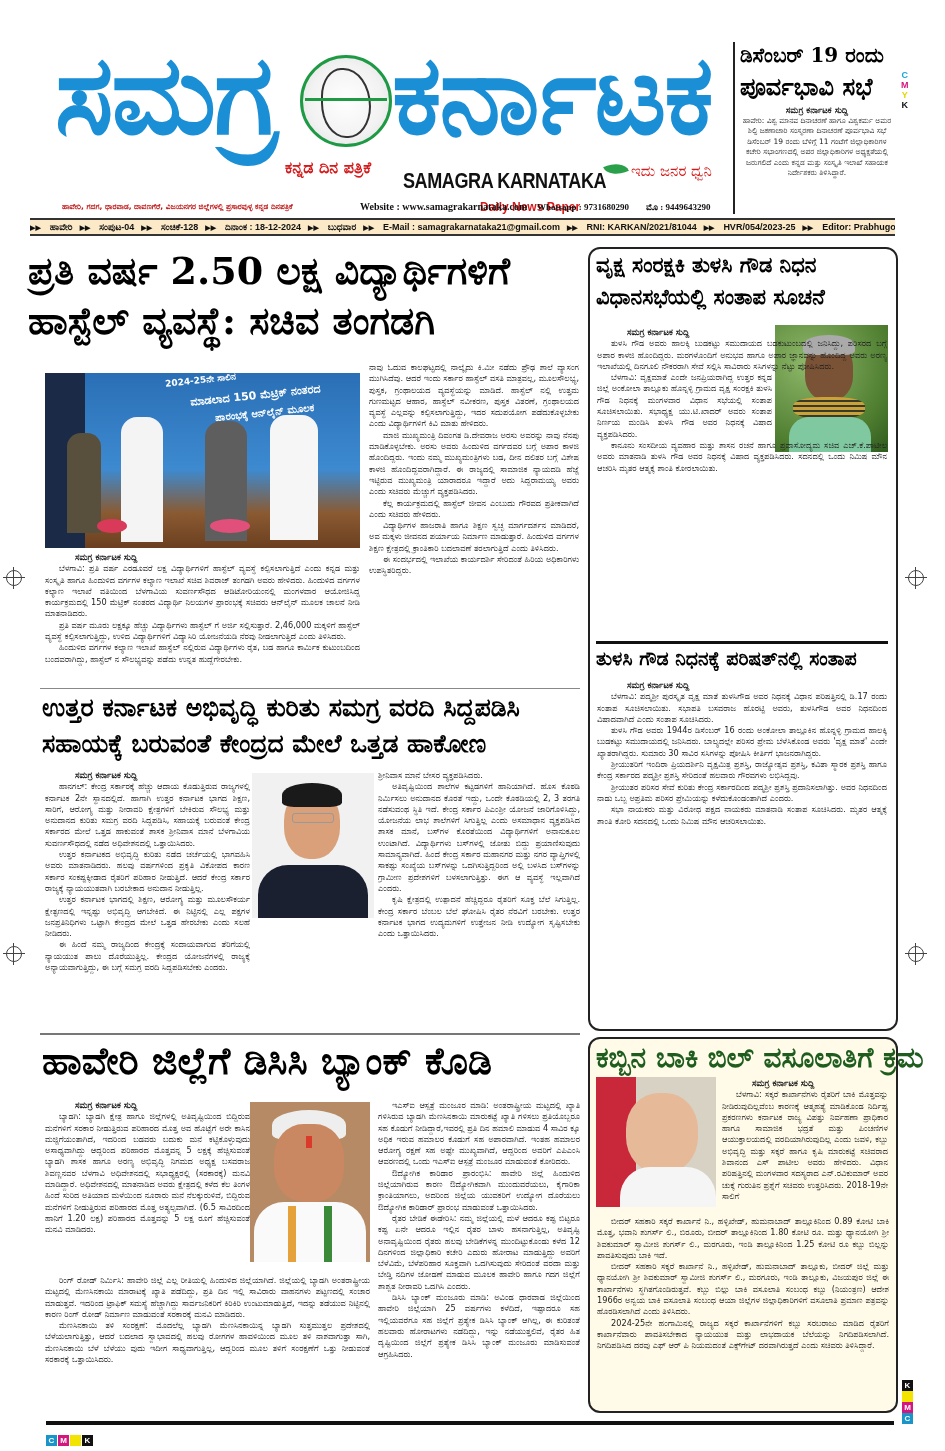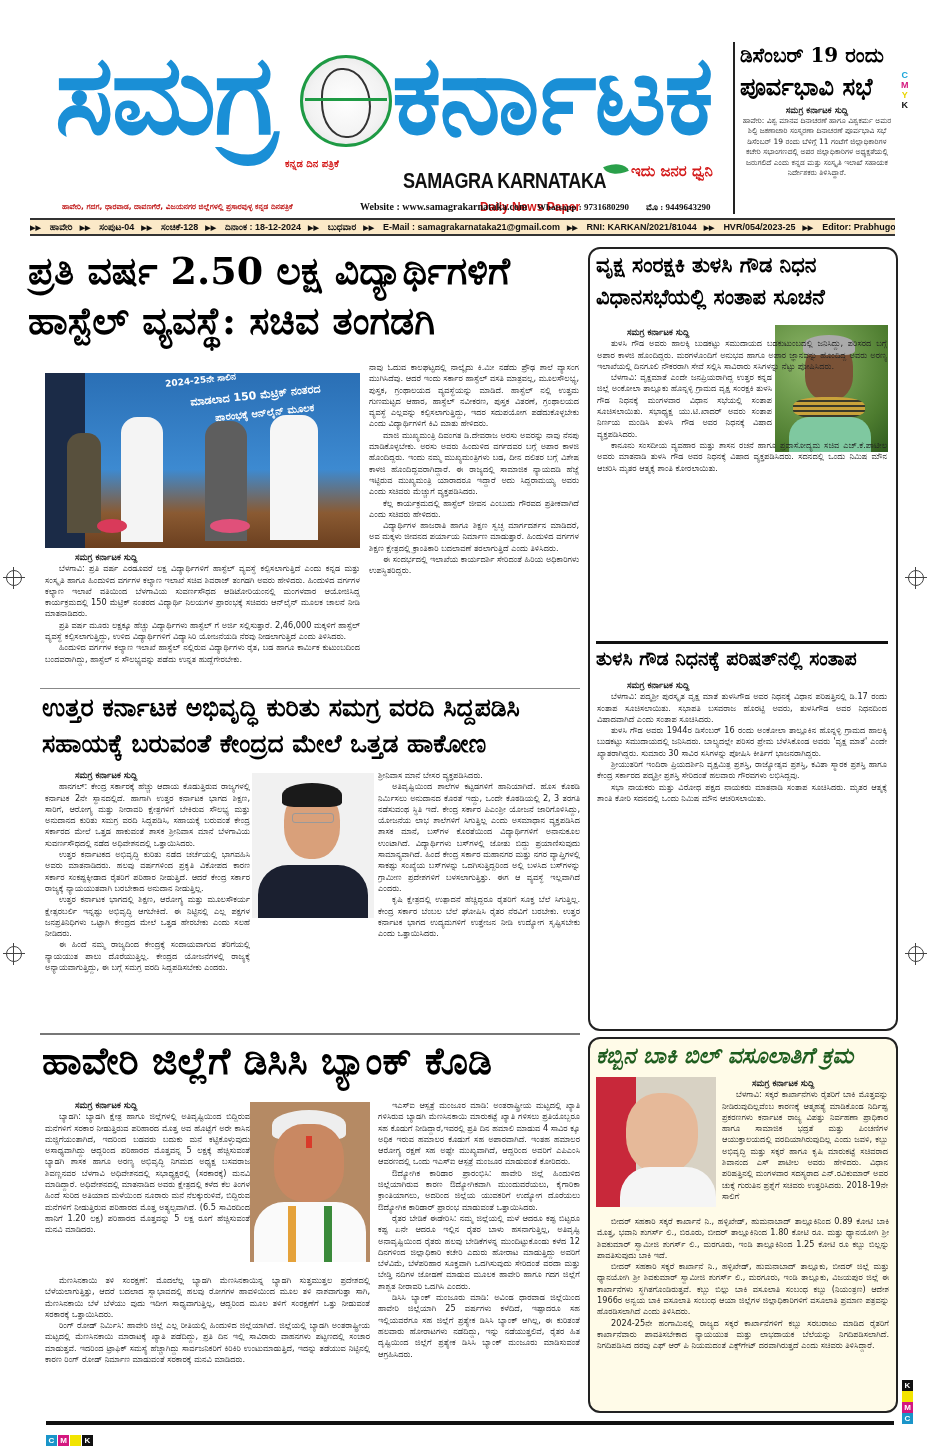--- a/index.html
+++ b/index.html
@@ -3,24 +3,24 @@
 <meta charset="utf-8">
 <style>
   html,body{margin:0;padding:0;background:#fff;}
   body{width:945px;height:1451px;position:relative;overflow:hidden;font-family:"DejaVu Sans",sans-serif;color:#111;}
   .abs{position:absolute;}
   
   .logo-text{position:absolute;font-family:"DejaVu Sans",sans-serif;font-weight:bold;color:#1a8fd6;font-size:110px;line-height:1;letter-spacing:-2px;}
   .globe{position:absolute;left:300px;top:55px;width:86px;height:86px;border-radius:50%;border:3px solid #1e9a44;background:radial-gradient(circle at 50% 50%,#fff 0%,#f2f2f2 60%,#ddd 100%);}
   .globe .band{position:absolute;left:2px;right:2px;top:40px;height:3px;background:#1e9a44;}
   .globe .state{position:absolute;left:18px;top:10px;width:46px;height:66px;border:2px solid #333;border-radius:40% 55% 45% 50%;}
-  .sub-red{color:#d41a1a;font-weight:bold;font-size:10px;}
+  .sub-red{color:#d41a1a;font-weight:bold;font-size:16px;}
   .brand-en{font-family:"Liberation Sans",sans-serif;font-weight:bold;font-size:22px;letter-spacing:-0.5px;transform:scaleX(0.82);transform-origin:left;}
   .brand-sub{font-family:"Liberation Sans",sans-serif;color:#d41a1a;font-weight:bold;font-size:12px;}
-  .tag-green{color:#d41a1a;font-weight:bold;font-size:15px;}
+  .tag-green{color:#d41a1a;font-weight:normal;font-size:15px;}
   .leaf{display:inline-block;width:22px;height:14px;background:#2aa04a;border-radius:0 100% 0 100%;transform:rotate(-25deg);margin-right:4px;}
   .contact{font-family:"Liberation Serif",serif;font-size:10px;font-weight:bold;}
   .strip{position:absolute;left:30px;top:218px;width:865px;height:14px;background:#fbe9c8;border-top:2px solid #333;border-bottom:2px solid #333;font-family:"Liberation Sans",sans-serif;font-size:9px;font-weight:bold;line-height:14px;white-space:nowrap;overflow:hidden;}
   .strip span{margin-right:7px;text-align:right;}
   .strip .arr{font-size:7px;}
   
   .hl{position:absolute;font-family:"DejaVu Serif",serif;font-weight:bold;color:#000;white-space:nowrap;line-height:1.1;}
   .body-text{position:absolute;font-family:"DejaVu Sans",sans-serif;font-size:8.2px;line-height:11.3px;color:#222;text-align:justify;overflow:hidden;}
   .body-text p{margin:0;text-indent:14px;}
   .byline{font-weight:bold;font-size:8.5px;display:block;text-indent:30px;margin:0;}
@@ -124,32 +124,33 @@
   <div class="abs" style="left:596px;top:641px;width:292px;height:3px;background:#111;"></div>
 </div>
 
 <div>
   <div class="hl" style="left:596px;top:648px;font-size:19px;">ತುಳಸಿ ಗೌಡ ನಿಧನಕ್ಕೆ ಪರಿಷತ್‌ನಲ್ಲಿ ಸಂತಾಪ</div>
   <div class="body-text" style="left:597px;top:680px;width:290px;height:340px;">
     <span class="byline">ಸಮಗ್ರ ಕರ್ನಾಟಕ ಸುದ್ದಿ</span>
     <p>ಬೆಳಗಾವಿ: ಪದ್ಮಶ್ರೀ ಪುರಸ್ಕೃತ ವೃಕ್ಷ ಮಾತೆ ತುಳಸಿಗೌಡ ಅವರ ನಿಧನಕ್ಕೆ ವಿಧಾನ ಪರಿಷತ್ತಿನಲ್ಲಿ ಡಿ.17 ರಂದು ಸಂತಾಪ ಸೂಚಿಸಲಾಯಿತು. ಸಭಾಪತಿ ಬಸವರಾಜ ಹೊರಟ್ಟಿ ಅವರು, ತುಳಸಿಗೌಡ ಅವರ ನಿಧನದಿಂದ ವಿಷಾದವಾಗಿದೆ ಎಂದು ಸಂತಾಪ ಸೂಚಿಸಿದರು.</p>
     <p>ತುಳಸಿ ಗೌಡ ಅವರು 1944ರ ಡಿಸೆಂಬರ್ 16 ರಂದು ಅಂಕೋಲಾ ತಾಲ್ಲೂಕಿನ ಹೊನ್ನಳ್ಳಿ ಗ್ರಾಮದ ಹಾಲಕ್ಕಿ ಬುಡಕಟ್ಟು ಸಮುದಾಯದಲ್ಲಿ ಜನಿಸಿದರು. ಬಾಲ್ಯದಲ್ಲೇ ಪರಿಸರ ಪ್ರೇಮ ಬೆಳೆಸಿಕೊಂಡ ಅವರು 'ವೃಕ್ಷ ಮಾತೆ' ಎಂದೇ ಖ್ಯಾತರಾಗಿದ್ದರು. ಸುಮಾರು 30 ಸಾವಿರ ಸಸಿಗಳನ್ನು ಪೋಷಿಸಿ ಕೀರ್ತಿಗೆ ಭಾಜನರಾಗಿದ್ದರು.</p>
     <p>ಶ್ರೀಯುತರಿಗೆ ಇಂದಿರಾ ಪ್ರಿಯದರ್ಶಿನಿ ವೃಕ್ಷಮಿತ್ರ ಪ್ರಶಸ್ತಿ, ರಾಜ್ಯೋತ್ಸವ ಪ್ರಶಸ್ತಿ, ಕವಿತಾ ಸ್ಮಾರಕ ಪ್ರಶಸ್ತಿ ಹಾಗೂ ಕೇಂದ್ರ ಸರ್ಕಾರದ ಪದ್ಮಶ್ರೀ ಪ್ರಶಸ್ತಿ ಸೇರಿದಂತೆ ಹಲವಾರು ಗೌರವಗಳು ಲಭಿಸಿದ್ದವು.</p>
+    <p>ಶ್ರೀಯುತರ ಪರಿಸರ ಸೇವೆ ಕುರಿತು ಕೇಂದ್ರ ಸರ್ಕಾರದಿಂದ ಪದ್ಮಶ್ರೀ ಪ್ರಶಸ್ತಿ ಪ್ರದಾನಿಸಲಾಗಿತ್ತು. ಅವರ ನಿಧನದಿಂದ ನಾಡು ಒಬ್ಬ ಅಪ್ರತಿಮ ಪರಿಸರ ಪ್ರೇಮಿಯನ್ನು ಕಳೆದುಕೊಂಡಂತಾಗಿದೆ ಎಂದರು.</p>
     <p>ಸಭಾ ನಾಯಕರು ಮತ್ತು ವಿರೋಧ ಪಕ್ಷದ ನಾಯಕರು ಮಾತನಾಡಿ ಸಂತಾಪ ಸೂಚಿಸಿದರು. ಮೃತರ ಆತ್ಮಕ್ಕೆ ಶಾಂತಿ ಕೋರಿ ಸದನದಲ್ಲಿ ಒಂದು ನಿಮಿಷ ಮೌನ ಆಚರಿಸಲಾಯಿತು.</p>
   </div>
 </div>
 
 <div>
   <div class="hl" style="left:42px;top:694px;font-size:25px;">ಉತ್ತರ ಕರ್ನಾಟಕ ಅಭಿವೃದ್ಧಿ ಕುರಿತು ಸಮಗ್ರ ವರದಿ ಸಿದ್ದಪಡಿಸಿ</div>
   <div class="hl" style="left:42px;top:730px;font-size:25px;">ಸಹಾಯಕ್ಕೆ ಬರುವಂತೆ ಕೇಂದ್ರದ ಮೇಲೆ ಒತ್ತಡ ಹಾಕೋಣ</div>
   <div class="body-text" style="left:45px;top:770px;width:205px;height:255px;">
     <span class="byline">ಸಮಗ್ರ ಕರ್ನಾಟಕ ಸುದ್ದಿ</span>
     <p>ಹಾನಗಲ್: ಕೇಂದ್ರ ಸರ್ಕಾರಕ್ಕೆ ಹೆಚ್ಚು ಆದಾಯ ಕೊಡುತ್ತಿರುವ ರಾಜ್ಯಗಳಲ್ಲಿ ಕರ್ನಾಟಕ 2ನೇ ಸ್ಥಾನದಲ್ಲಿದೆ. ಹಾಗಾಗಿ ಉತ್ತರ ಕರ್ನಾಟಕ ಭಾಗದ ಶಿಕ್ಷಣ, ಸಾರಿಗೆ, ಆರೋಗ್ಯ ಮತ್ತು ನೀರಾವರಿ ಕ್ಷೇತ್ರಗಳಿಗೆ ಬೇಕಿರುವ ಸೌಲಭ್ಯ ಮತ್ತು ಅನುದಾನದ ಕುರಿತು ಸಮಗ್ರ ವರದಿ ಸಿದ್ದಪಡಿಸಿ, ಸಹಾಯಕ್ಕೆ ಬರುವಂತೆ ಕೇಂದ್ರ ಸರ್ಕಾರದ ಮೇಲೆ ಒತ್ತಡ ಹಾಕುವಂತೆ ಶಾಸಕ ಶ್ರೀನಿವಾಸ ಮಾನೆ ಬೆಳಗಾವಿಯ ಸುವರ್ಣಸೌಧದಲ್ಲಿ ನಡೆದ ಅಧಿವೇಶನದಲ್ಲಿ ಒತ್ತಾಯಿಸಿದರು.</p>
     <p>ಉತ್ತರ ಕರ್ನಾಟಕದ ಅಭಿವೃದ್ಧಿ ಕುರಿತು ನಡೆದ ಚರ್ಚೆಯಲ್ಲಿ ಭಾಗವಹಿಸಿ ಅವರು ಮಾತನಾಡಿದರು. ಹಲವು ವರ್ಷಗಳಿಂದ ಪ್ರಕೃತಿ ವಿಕೋಪದ ಕಾರಣ ಸರ್ಕಾರ ಸಂಕಷ್ಟಕ್ಕೀಡಾದ ರೈತರಿಗೆ ಪರಿಹಾರ ನೀಡುತ್ತಿದೆ. ಆದರೆ ಕೇಂದ್ರ ಸರ್ಕಾರ ರಾಜ್ಯಕ್ಕೆ ನ್ಯಾಯಯುತವಾಗಿ ಬರಬೇಕಾದ ಅನುದಾನ ನೀಡುತ್ತಿಲ್ಲ.</p>
-    <p>ಉತ್ತರ ಕರ್ನಾಟಕ ಭಾಗದಲ್ಲಿ ಶಿಕ್ಷಣ, ಆರೋಗ್ಯ ಮತ್ತು ಮೂಲಸೌಕರ್ಯ ಕ್ಷೇತ್ಸರಬರ್ಲಿ ಇನ್ನಷ್ಟು ಅಭಿವೃದ್ಧಿ ಆಗಬೇಕಿದೆ. ಈ ನಿಟ್ಟಿನಲ್ಲಿ ಎಲ್ಲ ಪಕ್ಷಗಳ ಜನಪ್ರತಿನಿಧಿಗಳು ಒಟ್ಟಾಗಿ ಕೇಂದ್ರದ ಮೇಲೆ ಒತ್ತಡ ಹೇರಬೇಕು ಎಂದು ಸಲಹೆ ನೀಡಿದರು.</p>
+    <p>ಉತ್ತರ ಕರ್ನಾಟಕ ಭಾಗದಲ್ಲಿ ಶಿಕ್ಷಣ, ಆರೋಗ್ಯ ಮತ್ತು ಮೂಲಸೌಕರ್ಯ ಕ್ಷೇತ್ಟಣದಲ್ಲಿ ಇನ್ನಷ್ಟು ಅಭಿವೃದ್ಧಿ ಆಗಬೇಕಿದೆ. ಈ ನಿಟ್ಟಿನಲ್ಲಿ ಎಲ್ಲ ಪಕ್ಷಗಳ ಜನಪ್ರತಿನಿಧಿಗಳು ಒಟ್ಟಾಗಿ ಕೇಂದ್ರದ ಮೇಲೆ ಒತ್ತಡ ಹೇರಬೇಕು ಎಂದು ಸಲಹೆ ನೀಡಿದರು.</p>
     <p>ಈ ಹಿಂದೆ ನಮ್ಮ ರಾಜ್ಯದಿಂದ ಕೇಂದ್ರಕ್ಕೆ ಸಂದಾಯವಾಗುವ ತೆರಿಗೆಯಲ್ಲಿ ನ್ಯಾಯಯುತ ಪಾಲು ದೊರೆಯುತ್ತಿಲ್ಲ. ಕೇಂದ್ರದ ಯೋಜನೆಗಳಲ್ಲಿ ರಾಜ್ಯಕ್ಕೆ ಅನ್ಯಾಯವಾಗುತ್ತಿದ್ದು, ಈ ಬಗ್ಗೆ ಸಮಗ್ರ ವರದಿ ಸಿದ್ದಪಡಿಸಬೇಕು ಎಂದರು.</p>
   </div>
   <div class="photo" style="left:252px;top:773px;width:122px;height:145px;background:#f1f1f1;">
     <div style="position:absolute;left:32px;top:16px;width:56px;height:70px;background:#d9a07a;border-radius:45% 45% 45% 45%;"></div>
     <div style="position:absolute;left:30px;top:10px;width:60px;height:24px;background:#1a1a1a;border-radius:50% 50% 20% 20%;"></div>
     <div style="position:absolute;left:40px;top:40px;width:40px;height:8px;border:1px solid #999;border-radius:3px;"></div>
     <div style="position:absolute;left:6px;top:92px;width:110px;height:60px;background:#1b2030;border-radius:30px 30px 0 0;"></div>
   </div>
   <div class="body-text" style="left:378px;top:770px;width:202px;height:255px;">
     <p style="text-indent:0;">ಶ್ರೀನಿವಾಸ ಮಾನೆ ಬೇಸರ ವ್ಯಕ್ತಪಡಿಸಿದರು.</p>
@@ -167,34 +168,34 @@
   </div>
   <div class="photo" style="left:250px;top:1102px;width:120px;height:160px;background:#b58a64;">
     <div style="position:absolute;left:22px;top:8px;width:74px;height:30px;background:#eee;border-radius:50% 50% 20% 20%;"></div>
     <div style="position:absolute;left:24px;top:22px;width:70px;height:78px;background:#c98862;border-radius:42%;"></div>
     <div style="position:absolute;left:56px;top:34px;width:6px;height:12px;background:#d93a2a;"></div>
     <div style="position:absolute;left:4px;top:100px;width:112px;height:64px;background:#fafafa;border-radius:30px 30px 0 0;"></div>
     <div style="position:absolute;left:38px;top:104px;width:8px;height:60px;background:#e5a23a;"></div>
     <div style="position:absolute;left:74px;top:104px;width:8px;height:60px;background:#3a8a3a;"></div>
   </div>
   <div class="body-text" style="left:45px;top:1275px;width:325px;height:140px;">
+    <p>ರಿಂಗ್ ರೋಡ್ ನಿರ್ಮಿಸಿ: ಹಾವೇರಿ ಜಿಲ್ಲೆ ಎಲ್ಲ ರೀತಿಯಲ್ಲಿ ಹಿಂದುಳಿದ ಜಿಲ್ಲೆಯಾಗಿದೆ. ಜಿಲ್ಲೆಯಲ್ಲಿ ಬ್ಯಾಡಗಿ ಅಂತರಾಷ್ಟ್ರೀಯ ಮಟ್ಟದಲ್ಲಿ ಮೆಣಸಿನಕಾಯಿ ಮಾರಾಟಕ್ಕೆ ಖ್ಯಾತಿ ಪಡೆದಿದ್ದು, ಪ್ರತಿ ದಿನ ಇಲ್ಲಿ ಸಾವಿರಾರು ವಾಹನಗಳು ಪಟ್ಟಣದಲ್ಲಿ ಸಂಚಾರ ಮಾಡುತ್ತವೆ. ಇದರಿಂದ ಟ್ರಾಫಿಕ್ ಸಮಸ್ಯೆ ಹೆಚ್ಚಾಗಿದ್ದು ಸಾರ್ವಜನಿಕರಿಗೆ ಕಿರಿಕಿರಿ ಉಂಟುಮಾಡುತ್ತಿದೆ, ಇದನ್ನು ತಡೆಯುವ ನಿಟ್ಟಿನಲ್ಲಿ ಕಾರಣ ರಿಂಗ್ ರೋಡ್ ನಿರ್ಮಾಣ ಮಾಡುವಂತೆ ಸರಕಾರಕ್ಕೆ ಮನವಿ ಮಾಡಿದರು.</p>
     <p>ಮೆಣಸಿನಕಾಯಿ ತಳಿ ಸಂರಕ್ಷಣೆ: ಮೊದಲೆಲ್ಲ ಬ್ಯಾಡಗಿ ಮೆಣಸಿನಕಾಯಿನ್ನ ಬ್ಯಾಡಗಿ ಸುತ್ತಮುತ್ತಲ ಪ್ರದೇಶದಲ್ಲಿ ಬೆಳೆಯಲಾಗುತ್ತಿತ್ತು, ಆದರೆ ಬದಲಾದ ಸ್ವಾಭಾವದಲ್ಲಿ ಹಲವು ರೋಗಗಳ ಹಾವಳಿಯಿಂದ ಮೂಲ ತಳಿ ನಾಶವಾಗುತ್ತಾ ಸಾಗಿ, ಮೆಣಸಿನಕಾಯಿ ಬೆಳೆ ಬೆಳೆಯು ವುದು ಇದೀಗ ಸಾಧ್ಯವಾಗುತ್ತಿಲ್ಲ, ಆದ್ದರಿಂದ ಮೂಲ ತಳಿಗೆ ಸಂರಕ್ಷಣೆಗೆ ಒತ್ತು ನೀಡುವಂತೆ ಸರಕಾರಕ್ಕೆ ಒತ್ತಾಯಿಸಿದರು.</p>
-    <p>ರಿಂಗ್ ರೋಡ್ ನಿರ್ಮಿಸಿ: ಹಾವೇರಿ ಜಿಲ್ಲೆ ಎಲ್ಲ ರೀತಿಯಲ್ಲಿ ಹಿಂದುಳಿದ ಜಿಲ್ಲೆಯಾಗಿದೆ. ಜಿಲ್ಲೆಯಲ್ಲಿ ಬ್ಯಾಡಗಿ ಅಂತರಾಷ್ಟ್ರೀಯ ಮಟ್ಟದಲ್ಲಿ ಮೆಣಸಿನಕಾಯಿ ಮಾರಾಟಕ್ಕೆ ಖ್ಯಾತಿ ಪಡೆದಿದ್ದು, ಪ್ರತಿ ದಿನ ಇಲ್ಲಿ ಸಾವಿರಾರು ವಾಹನಗಳು ಪಟ್ಟಣದಲ್ಲಿ ಸಂಚಾರ ಮಾಡುತ್ತವೆ. ಇದರಿಂದ ಟ್ರಾಫಿಕ್ ಸಮಸ್ಯೆ ಹೆಚ್ಚಾಗಿದ್ದು ಸಾರ್ವಜನಿಕರಿಗೆ ಕಿರಿಕಿರಿ ಉಂಟುಮಾಡುತ್ತಿದೆ, ಇದನ್ನು ತಡೆಯುವ ನಿಟ್ಟಿನಲ್ಲಿ ಕಾರಣ ರಿಂಗ್ ರೋಡ್ ನಿರ್ಮಾಣ ಮಾಡುವಂತೆ ಸರಕಾರಕ್ಕೆ ಮನವಿ ಮಾಡಿದರು.</p>
   </div>
   <div class="body-text" style="left:378px;top:1100px;width:202px;height:312px;">
     <p>ಇಎಸ್‌ಐ ಆಸ್ಪತ್ರೆ ಮಂಜೂರ ಮಾಡಿ: ಅಂತರಾಷ್ಟ್ರೀಯ ಮಟ್ಟದಲ್ಲಿ ಖ್ಯಾತಿ ಗಳಿಸಿರುವ ಬ್ಯಾಡಗಿ ಮೆಣಸಿನಕಾಯಿ ಮಾರುಕಟ್ಟೆ ಖ್ಯಾತಿ ಗಳಿಸಲು ಪ್ರತಿಯೊಬ್ಬರೂ ಸಹ ಕೊಡುಗೆ ನೀಡಿದ್ದಾರೆ,ಇವರಲ್ಲಿ ಪ್ರತಿ ದಿನ ಹಮಾಲಿ ಮಾಡುವ 4 ಸಾವಿರ ಕ್ಕೂ ಅಧಿಕ ಇರುವ ಹಮಾಲರ ಕೊಡುಗೆ ಸಹ ಅಪಾರವಾಗಿದೆ. ಇಂತಹ ಹಮಾಲರ ಆರೋಗ್ಯ ರಕ್ಷಣೆ ಸಹ ಅಷ್ಟೇ ಮುಖ್ಯವಾಗಿದೆ, ಆದ್ದರಿಂದ ಅವರಿಗೆ ಎಪಿಎಂಸಿ ಆವರಣದಲ್ಲಿ ಒಂದು ಇಎಸ್‌ಐ ಆಸ್ಪತ್ರೆ ಮಂಜೂರ ಮಾಡುವಂತೆ ಕೋರಿದರು.</p>
     <p>ಔದ್ಯೋಗಿಕ ಕಾರಿಡಾರ ಪ್ರಾರಂಭಿಸಿ: ಹಾವೇರಿ ಜಿಲ್ಲೆ ಹಿಂದುಳಿದ ಜಿಲ್ಲೆಯಾಗಿರುವ ಕಾರಣ ಔದ್ಯೋಗಿಕವಾಗಿ ಮುಂದುವರೆಯಲು, ಕೈಗಾರಿಕಾ ಕ್ರಾಂತಿಯಾಗಲು, ಅದರಿಂದ ಜಿಲ್ಲೆಯ ಯುವಕರಿಗೆ ಉದ್ಯೋಗ ದೊರೆಯಲು ಔದ್ಯೋಗಿಕ ಕಾರಿಡಾರ್ ಪ್ರಾರಂಭ ಮಾಡುವಂತೆ ಒತ್ತಾಯಿಸಿದರು.</p>
     <p>ರೈತರ ಬೇಡಿಕೆ ಈಡೇರಿಸಿ: ನಮ್ಮ ಜಿಲ್ಲೆಯಲ್ಲಿ ಮಳೆ ಆದರೂ ಕಷ್ಟ ಬಿಟ್ಟರೂ ಕಷ್ಟ ಏನೇ ಆದರೂ ಇಲ್ಲಿನ ರೈತರ ಬಾಳು ಹಸನಾಗುತ್ತಿಲ್ಲ, ಅತಿವೃಷ್ಟಿ ಅನಾವೃಷ್ಟಿಯಿಂದ ರೈತರು ಹಲವು ಬೇಡಿಕೆಗಳನ್ನ ಮುಂದಿಟ್ಟುಕೊಂಡು ಕಳೆದ 12 ದಿನಗಳಿಂದ ಜಿಲ್ಲಾಧಿಕಾರಿ ಕಚೇರಿ ಎದುರು ಹೋರಾಟ ಮಾಡುತ್ತಿದ್ದು ಅವರಿಗೆ ಬೆಳೆವಿಮೆ, ಬೆಳೆಪರಿಹಾರ ಸೂಕ್ತವಾಗಿ ಒದಗಿಸುವುದು ಸೇರಿದಂತೆ ವರದಾ ಮತ್ತು ಬೇಡ್ತಿ ನದಿಗಳ ಜೋಡಣೆ ಮಾಡುವ ಮೂಲಕ ಹಾವೇರಿ ಹಾಗೂ ಗದಗ ಜಿಲ್ಲೆಗೆ ಶಾಶ್ವತ ನೀರಾವರಿ ಒದಗಿಸಿ ಎಂದರು.</p>
     <p>ಡಿಸಿಸಿ ಬ್ಯಾಂಕ್ ಮಂಜೂರು ಮಾಡಿ: ಅವಿಂಡ ಧಾರವಾಡ ಜಿಲ್ಲೆಯಿಂದ ಹಾವೇರಿ ಜಿಲ್ಲೆಯಾಗಿ 25 ವರ್ಷಗಳು ಕಳೆದಿದೆ, ಇಷ್ಟಾದರೂ ಸಹ ಇಲ್ಲಿಯವರೆಗೂ ಸಹ ಜಿಲ್ಲೆಗೆ ಪ್ರತ್ಯೇಕ ಡಿಸಿಸಿ ಬ್ಯಾಂಕ್ ಆಗಿಲ್ಲ, ಈ ಕುರಿತಂತೆ ಹಲವಾರು ಹೋರಾಟಗಳು ನಡೆದಿದ್ದು, ಇನ್ನು ನಡೆಯುತ್ತಲಿವೆ, ರೈತರ ಹಿತ ದೃಷ್ಟಿಯಿಂದ ಜಿಲ್ಲೆಗೆ ಪ್ರತ್ಯೇಕ ಡಿಸಿಸಿ ಬ್ಯಾಂಕ್ ಮಂಜೂರು ಮಾಡಿಸುವಂತೆ ಆಗ್ರಹಿಸಿದರು.</p>
   </div>
 </div>
 
 <div class="box" style="left:588px;top:1037px;width:306px;height:372px;background:#fffbe8;"></div>
 <div>
-  <div class="hl" style="left:596px;top:1043px;font-size:22px;color:#1f5d1f;font-style:italic;">ಕಬ್ಬಿನ ಬಾಕಿ ಬಿಲ್ ವಸೂಲಾತಿಗೆ ಕ್ರಮ</div>
+  <div class="hl" style="left:596px;top:1043px;font-size:28px;color:#1f5d1f;">ಕಬ್ಬಿನ ಬಾಕಿ ಬಿಲ್ ವಸೂಲಾತಿಗೆ ಕ್ರಮ</div>
   <div class="photo" style="left:596px;top:1077px;width:120px;height:130px;background:#d8d2c4;">
     <div style="position:absolute;left:0;top:0;width:40px;height:130px;background:#c8283a;"></div>
     <div style="position:absolute;left:30px;top:16px;width:72px;height:80px;background:#e6b999;border-radius:45%;"></div>
     <div style="position:absolute;left:24px;top:90px;width:96px;height:40px;background:#f5f5f5;border-radius:30px 30px 0 0;"></div>
   </div>
   <div class="body-text" style="left:722px;top:1078px;width:166px;height:136px;">
     <span class="byline">ಸಮಗ್ರ ಕರ್ನಾಟಕ ಸುದ್ದಿ</span>
     <p>ಬೆಳಗಾವಿ: ಸಕ್ಕರೆ ಕಾರ್ಖಾನೆಗಳು ರೈತರಿಗೆ ಬಾಕಿ ಮೊತ್ತವನ್ನು ನೀಡಿರುವುದಿಲ್ಲವೆಂಬ ಕಾರಣಕ್ಕೆ ಆತ್ಮಹತ್ಯೆ ಮಾಡಿಕೊಂಡ ನಿರ್ದಿಷ್ಟ ಪ್ರಕರಣಗಳು ಕರ್ನಾಟಕ ರಾಜ್ಯ ವಿಪತ್ತು ನಿರ್ವಹಣಾ ಪ್ರಾಧಿಕಾರ ಹಾಗೂ ಸಾಮಾಜಿಕ ಭದ್ರತೆ ಮತ್ತು ಪಿಂಚಣಿಗಳ ಆಯುಕ್ತಾಲಯದಲ್ಲಿ ವರದಿಯಾಗಿರುವುದಿಲ್ಲ ಎಂದು ಜವಳಿ, ಕಬ್ಬು ಅಭಿವೃದ್ಧಿ ಮತ್ತು ಸಕ್ಕರೆ ಹಾಗೂ ಕೃಷಿ ಮಾರುಕಟ್ಟೆ ಸಚಿವರಾದ ಶಿವಾನಂದ ಎಸ್ ಪಾಟೀಲ ಅವರು ಹೇಳಿದರು. ವಿಧಾನ ಪರಿಷತ್ತಿನಲ್ಲಿ ಮಂಗಳವಾರ ಸದಸ್ಯರಾದ ಎನ್.ರವಿಕುಮಾರ್ ಅವರ ಚುಕ್ಕೆ ಗುರುತಿನ ಪ್ರಶ್ನೆಗೆ ಸಚಿವರು ಉತ್ತರಿಸಿದರು. 2018-19ನೇ ಸಾಲಿಗೆ</p>
   </div>
   <div class="body-text" style="left:597px;top:1216px;width:292px;height:190px;">

